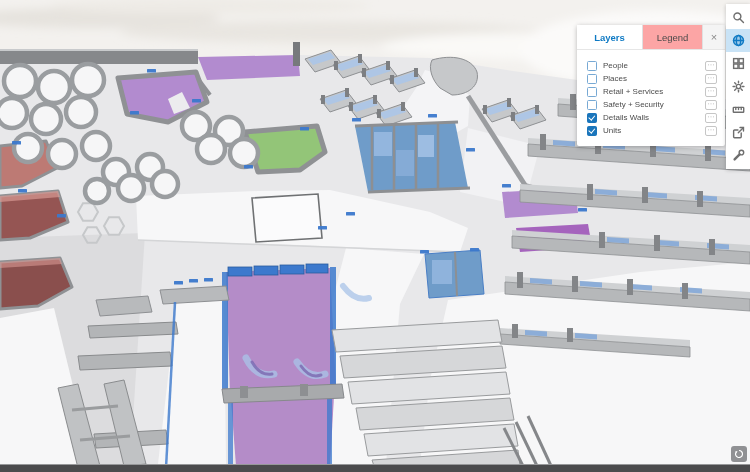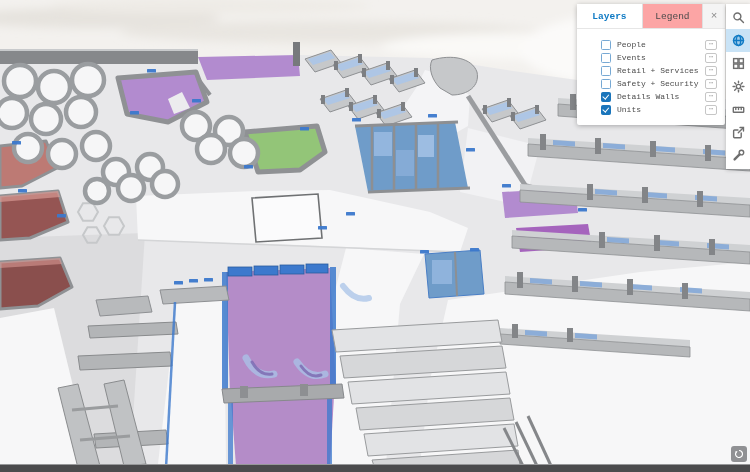--- a/index.html
+++ b/index.html
@@ -1,29 +1,29 @@
 <!DOCTYPE html>
 <html style="--accent-blue: #0f7ac4; --checkbox-checked: #1a75bb; --active-tool-bg: #c9e3f6; --unit-purple: #b28bcf; --unit-purple-dark: #a564bd; --unit-green: #93c578; --unit-blue: #6f9cc9; --unit-blue-light: #8fb3dc; --unit-red: #bd7a74; --unit-maroon: #955553; --door-blue: #3c79cd; --glass-blue: #a9c6ea; --wall-gray: #8f9194; --floor-gray: #e8e8ea; --walkway-white: #f7f7f8;"><head>
 <meta charset="utf-8">
 <style>
   html,body{margin:0;padding:0;background:#fff;}
   .stage{position:relative;width:750px;height:472px;overflow:hidden;
          font-family:"Liberation Sans",sans-serif;background:#f3f1ee;}
   svg.map{position:absolute;left:0;top:0;}
 
   
-  .panel{position:absolute;left:577px;top:4px;width:148px;background:#fff;
-         border-radius:2px;box-shadow:0 1px 5px rgba(0,0,0,.28);z-index:5;font-family:Liberation Mono, monospace;}
+  .panel{position:absolute;left:577px;top:25px;width:148px;background:#fff;
+         border-radius:2px;box-shadow:0 1px 5px rgba(0,0,0,.28);z-index:5;}
   .panel-header{display:flex;height:24px;align-items:stretch;border-bottom:1px solid #e6e6e6;}
   .tab{display:flex;align-items:center;justify-content:center;font-size:9.5px;cursor:pointer;}
   .tab-active{flex:1.1;color:var(--accent-blue,#0f7ac4);font-weight:bold;background:#fff;}
   .tab-inactive{flex:1;background:#fca5a5;border-left:1px solid #e0e0e0;color:#4a4a4a;}
   .panel-close{width:22px;display:flex;align-items:center;justify-content:center;
                background:#f4f4f4;border-left:1px solid #e0e0e0;color:#8a8a8a;font-size:11px;cursor:pointer;}
-  .rows{padding:9px 8px 9px 24px;}
+  .rows{padding:9px 8px 9px 10px;}
   .row{display:flex;align-items:center;height:13px;}
   .cb{width:8px;height:8px;border:1px solid #77a9d4;border-radius:1.5px;background:#fff;
       margin-right:6px;flex:0 0 auto;position:relative;cursor:pointer;}
   .cb.checked{background:var(--checkbox-checked,#1a75bb);border-color:var(--checkbox-checked,#1a75bb);}
   .cb.checked::after{content:"";position:absolute;left:2px;top:0.5px;width:2.5px;height:4.5px;
       border:solid #fff;border-width:0 1.4px 1.4px 0;transform:rotate(40deg);}
   .lbl{font-size:8px;color:#4c4c4c;flex:1;white-space:nowrap;overflow:hidden;}
   .opt{width:10px;height:8px;border:1px solid #c6c6c6;border-radius:2px;color:#9a9a9a;
        font-size:7px;line-height:6px;text-align:center;cursor:pointer;flex:0 0 auto;}
 
@@ -366,21 +366,21 @@
       <div class="panel-close">×</div>
     </div>
     <div class="rows">
       <div class="row">
         <span class="cb"></span>
         <span class="lbl">People</span>
         <span class="opt">⋯</span>
       </div>
       <div class="row">
         <span class="cb"></span>
-        <span class="lbl">Events</span>
+        <span class="lbl">Places</span>
         <span class="opt">⋯</span>
       </div>
       <div class="row">
         <span class="cb"></span>
         <span class="lbl">Retail + Services</span>
         <span class="opt">⋯</span>
       </div>
       <div class="row">
         <span class="cb"></span>
         <span class="lbl">Safety + Security</span>

